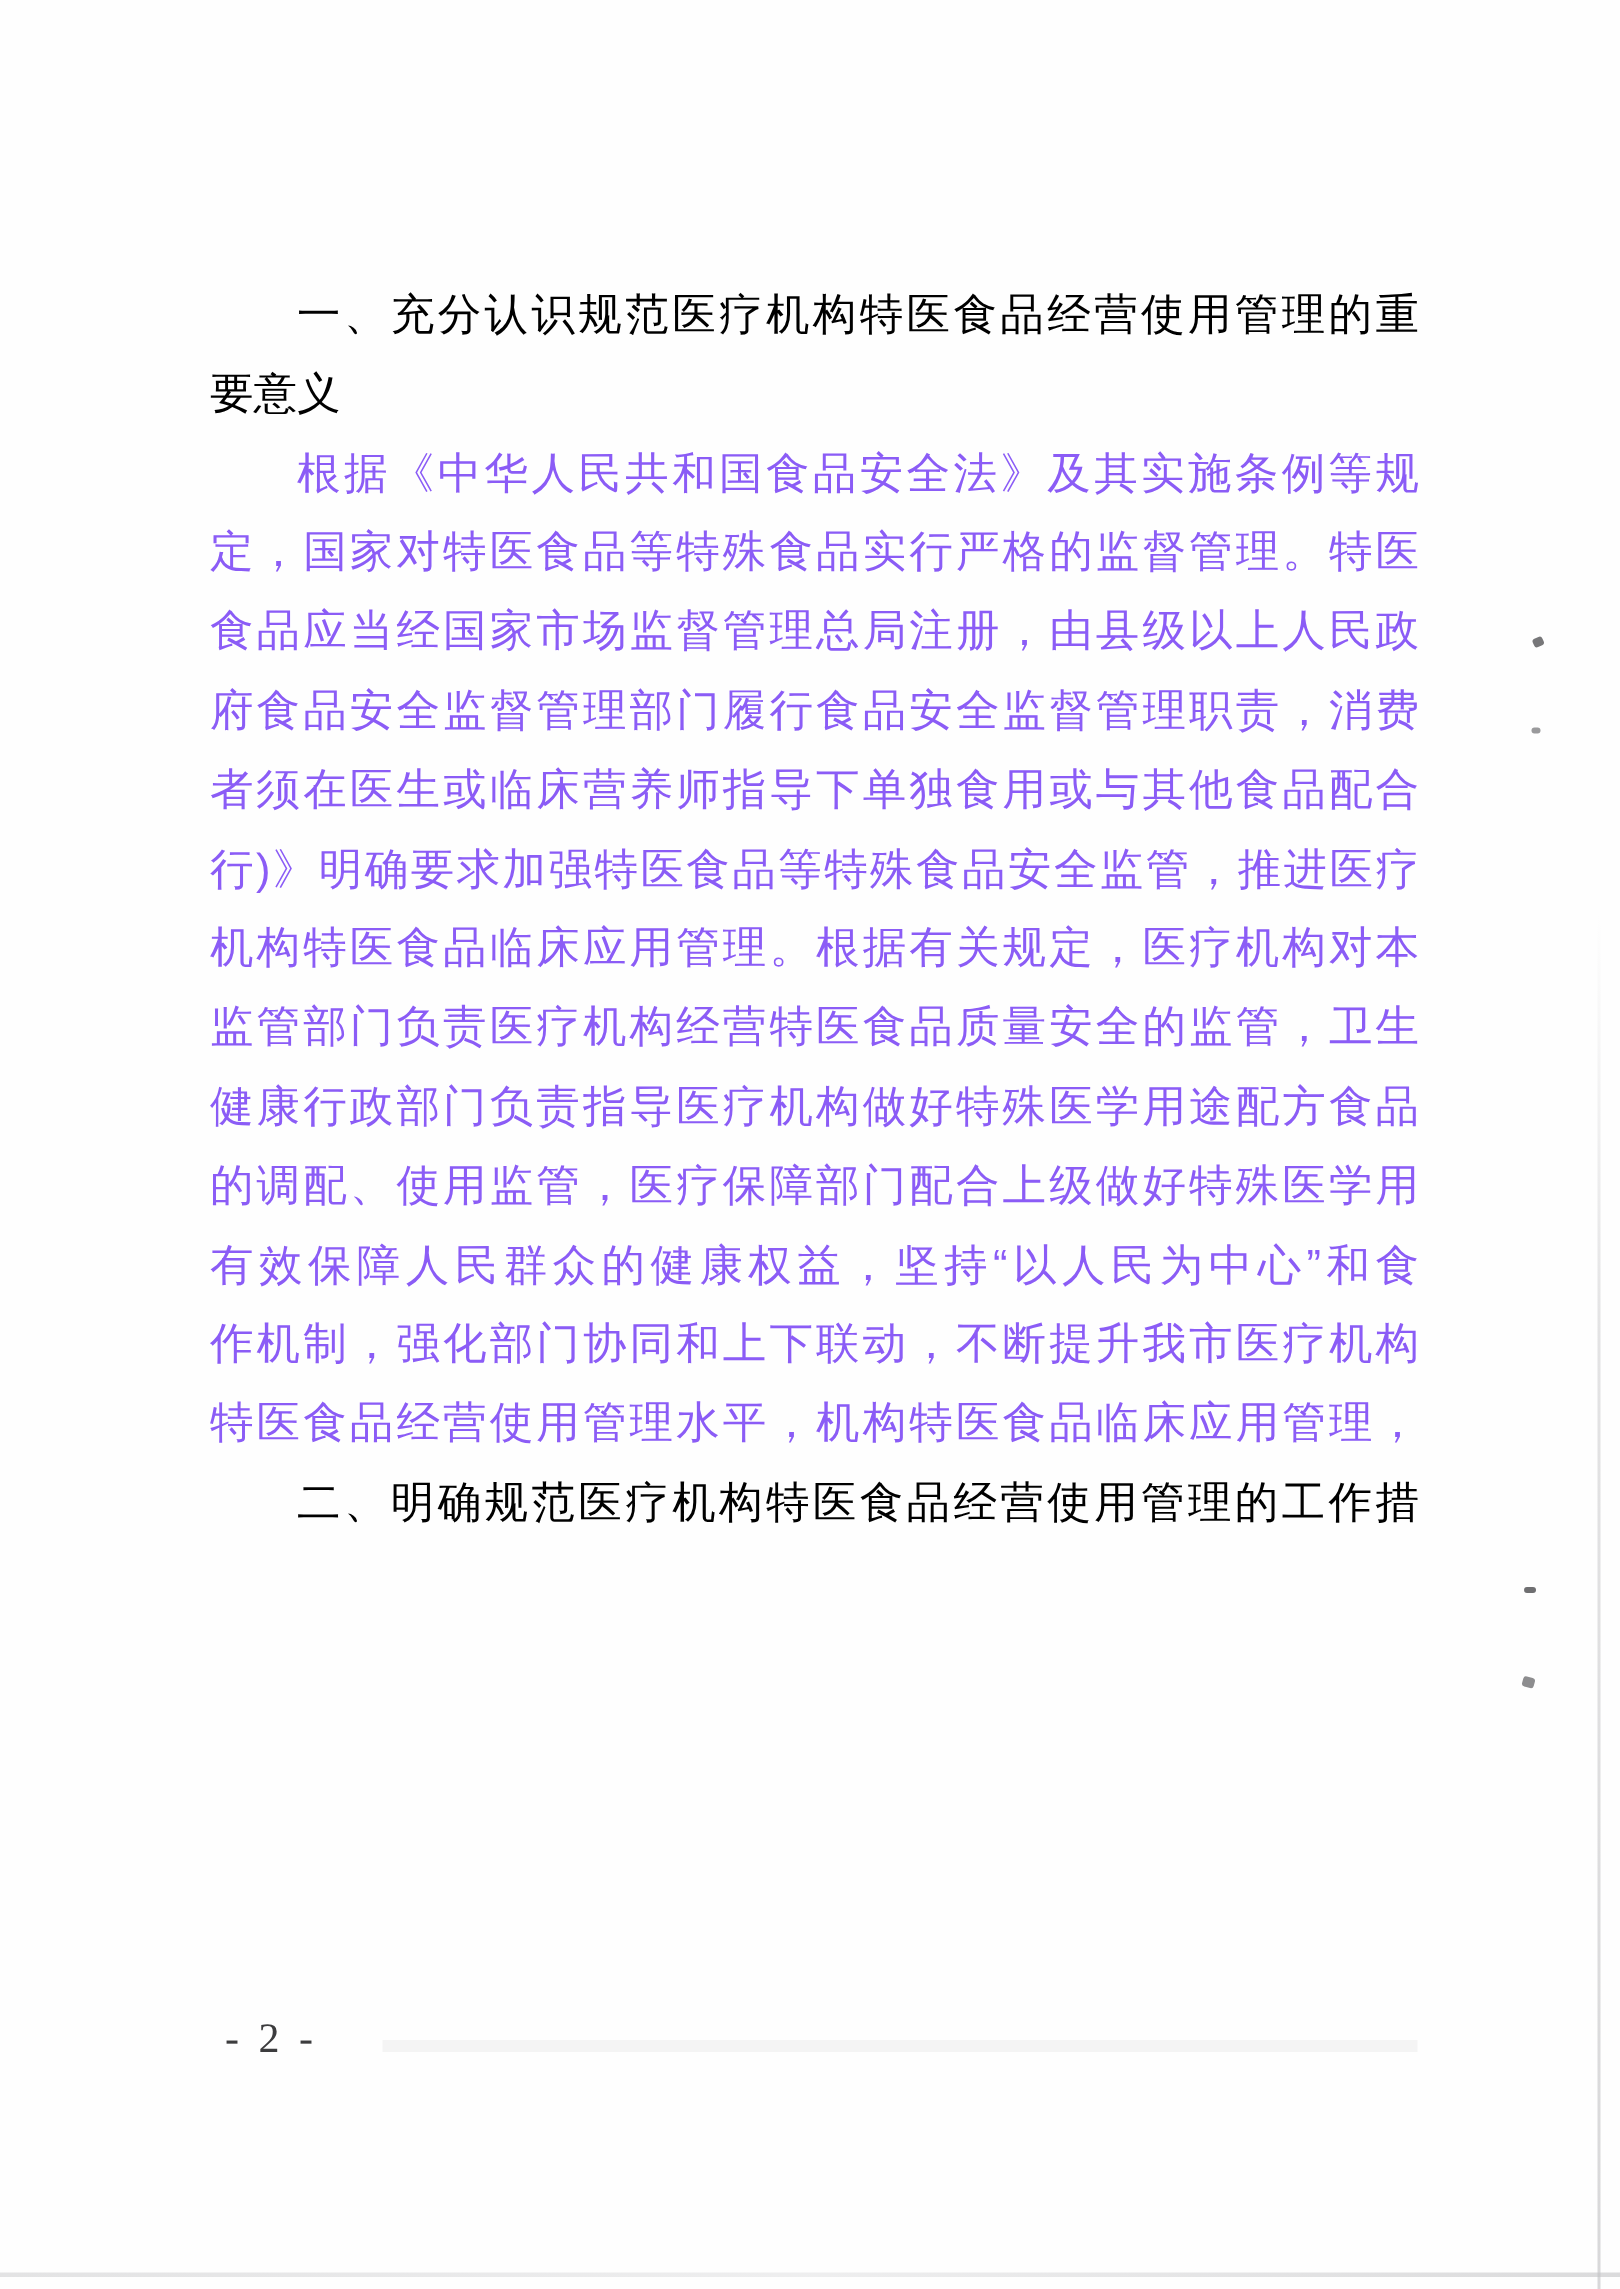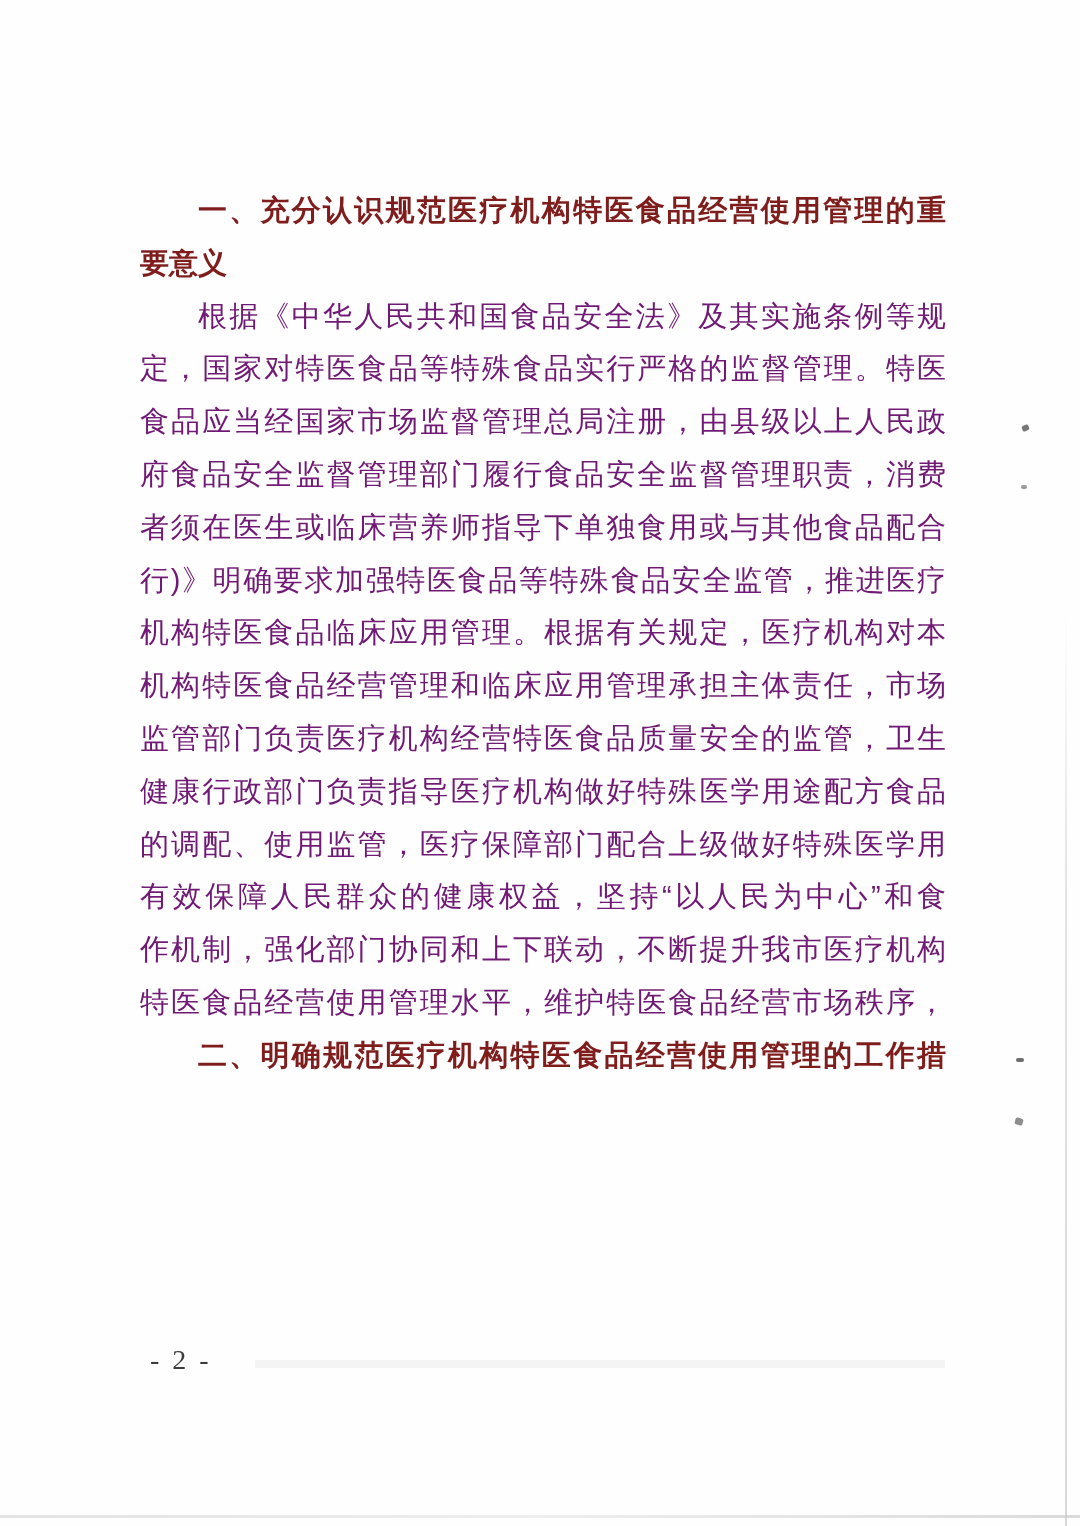--- a/index.html
+++ b/index.html
@@ -18,30 +18,30 @@
   .textblock {
     position: absolute;
     left: 140px;
     top: 184px;
     width: 806px;
   }
   .line {
     height: 52.8px;
     line-height: 52.8px;
     font-size: 29px;
-    color: #701a75;
+    color: #8b5cf6;
     text-align: justify;
     text-align-last: justify;
     -moz-text-align-last: justify;
     text-justify: inter-character;
     overflow: hidden;
   }
   .line.heading {
-    font-weight: bold;
-    color: #7f1d1d;
+    font-weight: normal;
+    color: #000000;
   }
   .line.indent {
     text-indent: 58px;
   }
   .line.short {
     text-align: right;
     text-align-last: left;
     -moz-text-align-last: left;
   }
   .page-number {
@@ -96,27 +96,26 @@
   <div class="textblock">
     <div class="line heading indent fill">一、充分认识规范医疗机构特医食品经营使用管理的重</div>
     <div class="line heading short">要意义</div>
     <div class="line indent fill">根据《中华人民共和国食品安全法》及其实施条例等规</div>
     <div class="line fill">定，国家对特医食品等特殊食品实行严格的监督管理。特医</div>
     <div class="line fill">食品应当经国家市场监督管理总局注册，由县级以上人民政</div>
     <div class="line fill">府食品安全监督管理部门履行食品安全监督管理职责，消费</div>
     <div class="line fill">者须在医生或临床营养师指导下单独食用或与其他食品配合</div>
     <div class="line fill">行)》明确要求加强特医食品等特殊食品安全监管，推进医疗</div>
     <div class="line fill">机构特医食品临床应用管理。根据有关规定，医疗机构对本</div>
-    <div class="line fill">机构特医食品经营管理和临床应用管理承担主体责任，市场</div>
     <div class="line fill">监管部门负责医疗机构经营特医食品质量安全的监管，卫生</div>
     <div class="line fill">健康行政部门负责指导医疗机构做好特殊医学用途配方食品</div>
     <div class="line fill">的调配、使用监管，医疗保障部门配合上级做好特殊医学用</div>
     <div class="line fill">有效保障人民群众的健康权益，坚持“以人民为中心”和食</div>
     <div class="line fill">作机制，强化部门协同和上下联动，不断提升我市医疗机构</div>
-    <div class="line fill">特医食品经营使用管理水平，维护特医食品经营市场秩序，</div>
+    <div class="line fill">特医食品经营使用管理水平，机构特医食品临床应用管理，</div>
     <div class="line heading indent fill">二、明确规范医疗机构特医食品经营使用管理的工作措</div>
   </div>
 
   <div class="page-number">- 2 -</div>
 
   <div class="scan-streak"></div>
   <div class="speck speck-1"></div>
   <div class="speck speck-2"></div>
   <div class="speck speck-3"></div>
   <div class="speck speck-4"></div>

